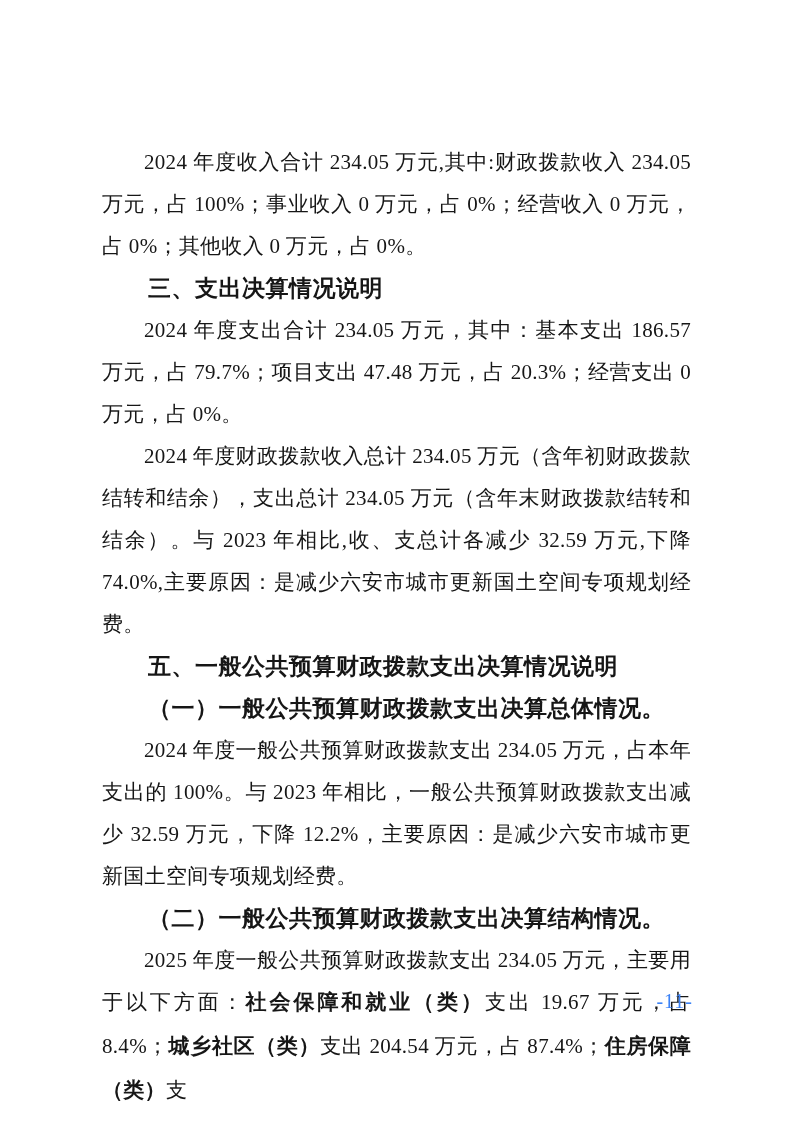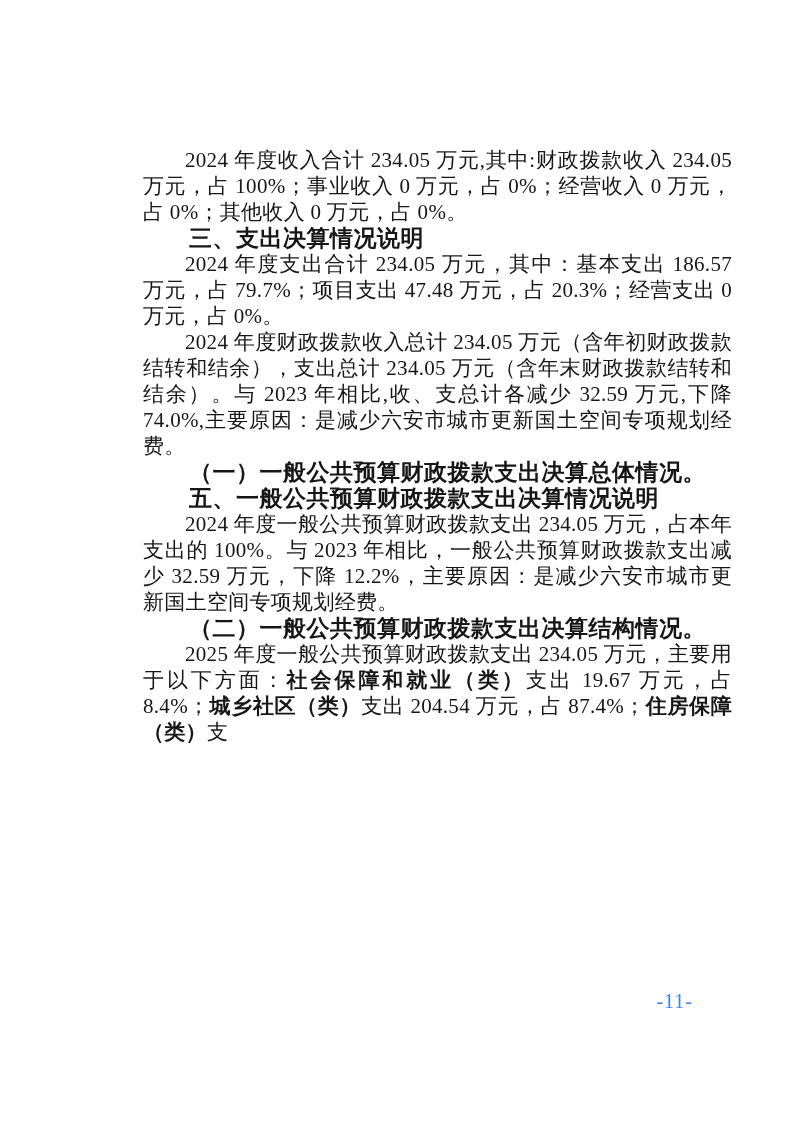--- a/index.html
+++ b/index.html
@@ -12,42 +12,41 @@
     width: 793px;
     height: 1122px;
     background: #ffffff;
     overflow: hidden;
     color: #161616;
     font-family: "Liberation Serif", "DejaVu Serif", serif;
   }
   .content {
     position: absolute;
     left: 102px;
-    top: 147px;
+    top: 141px;
     width: 589px;
     font-size: 21px;
-    line-height: 26px;
+    line-height: 42px;
     text-align: justify;
     letter-spacing: 0.3px;
-    margin-left: 41px;
   }
   .para {
     margin: 0;
     text-indent: 2em;
   }
   .heading {
     margin: 0;
     text-indent: 2em;
     font-family: "Liberation Sans", "DejaVu Sans", sans-serif;
     font-weight: 700;
     font-size: 23px;
     letter-spacing: 0.5px;
   }
   .b {
-    font-family: Liberation Sans, sans-serif;
+    font-family: Liberation Mono, monospace;
     font-weight: 700;
   }
   .page-number {
     position: absolute;
     top: 990px;
     right: 100px;
     font-size: 20px;
     letter-spacing: 1px;
     color: #3b82f6;
     font-family: "Liberation Serif", "DejaVu Serif", serif;
@@ -61,23 +60,23 @@
 
     <p class="para">2024 年度收入合计 234.05 万元,其中:财政拨款收入 234.05 万元，占 100%；事业收入 0 万元，占 0%；经营收入 0 万元，占 0%；其他收入 0 万元，占 0%。</p>
 
     <p class="heading">三、支出决算情况说明</p>
 
     <p class="para">2024 年度支出合计 234.05 万元，其中：基本支出 186.57 万元，占 79.7%；项目支出 47.48 万元，占 20.3%；经营支出 0 万元，占 0%。</p>
 
 
     <p class="para">2024 年度财政拨款收入总计 234.05 万元（含年初财政拨款结转和结余），支出总计 234.05 万元（含年末财政拨款结转和结余）。与 2023 年相比,收、支总计各减少 32.59 万元,下降 74.0%,主要原因：是减少六安市城市更新国土空间专项规划经费。</p>
 
+    <p class="heading">五、一般公共预算财政拨款支出决算情况说明</p>
+
     <p class="heading">（一）一般公共预算财政拨款支出决算总体情况。</p>
-
-    <p class="heading">五、一般公共预算财政拨款支出决算情况说明</p>
 
     <p class="para">2024 年度一般公共预算财政拨款支出 234.05 万元，占本年支出的 100%。与 2023 年相比，一般公共预算财政拨款支出减少 32.59 万元，下降 12.2%，主要原因：是减少六安市城市更新国土空间专项规划经费。</p>
 
     <p class="heading">（二）一般公共预算财政拨款支出决算结构情况。</p>
 
     <p class="para"><span>2025 年度一般公共预算财政拨款支出 234.05 万元，主要用于以下方面：</span><span class="b">社会保障和就业（类）</span><span>支出 19.67 万元，占 8.4%；</span><span class="b">城乡社区（类）</span><span>支出 204.54 万元，占 87.4%；</span><span class="b">住房保障（类）</span><span>支</span></p>
 
   </div>
 
   <div class="page-number">-11-</div>

